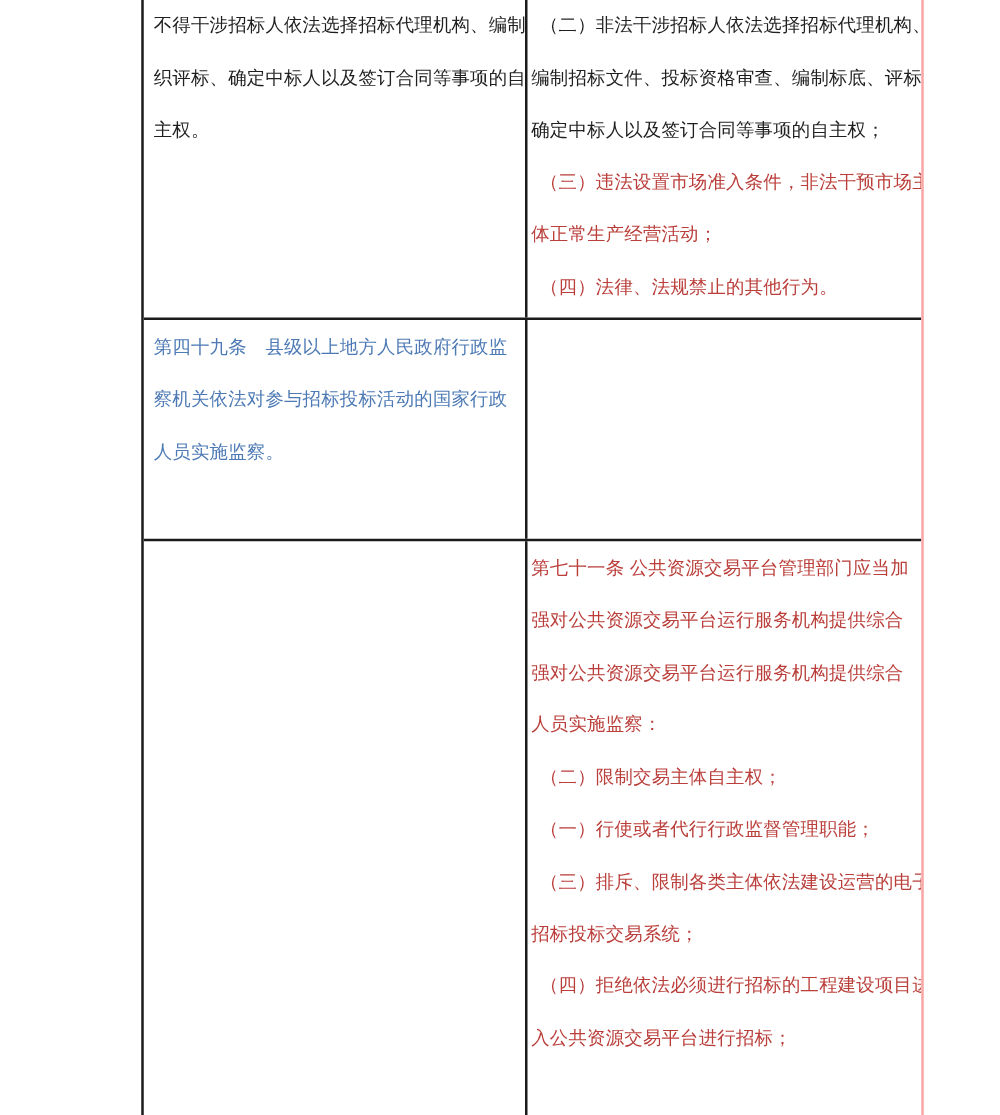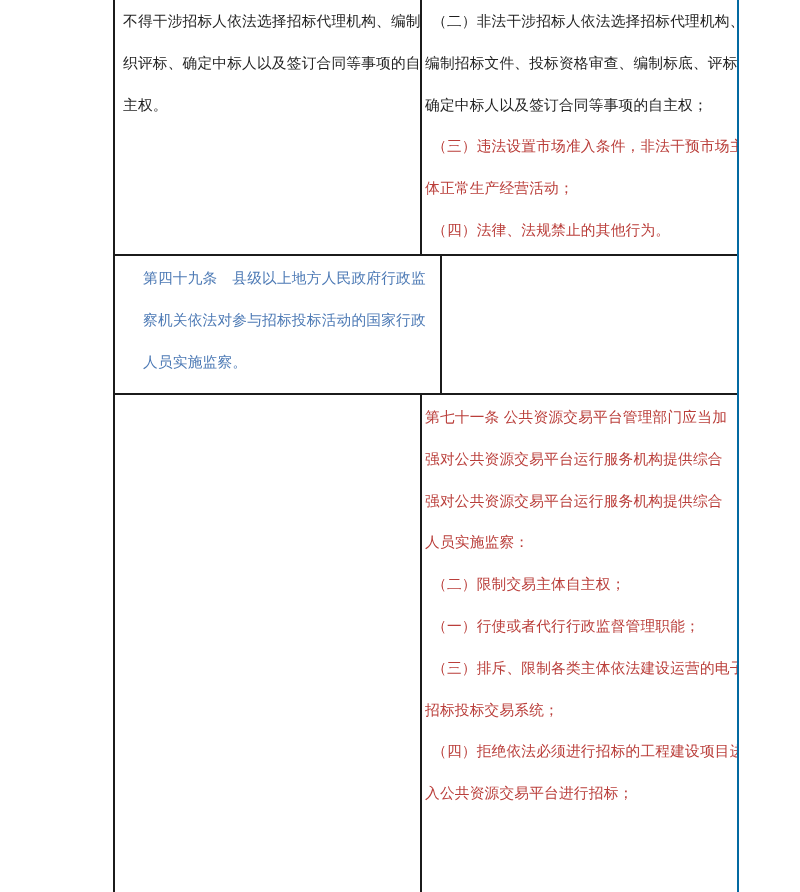--- a/index.html
+++ b/index.html
@@ -16,33 +16,33 @@
     font-family: "Liberation Sans", sans-serif;
   }
   .doc-table {
     position: absolute;
     left: 113px;
     top: 0;
     width: 626px;
     height: 892px;
     box-sizing: border-box;
     border-left: 2px solid #1b1b1b;
-    border-right: 2px solid #0369a1;
+    border-right: 2px solid #fca5a5;
     display: flex;
     flex-direction: column;
     overflow: hidden;
   }
   .t-row {
     display: flex;
     flex-direction: row;
     box-sizing: border-box;
     flex: 0 0 auto;
   }
   .t-row.row-0 { height: 256px; border-bottom: 2px solid #1b1b1b; }
-  .t-row.row-1 { height: 139px; border-bottom: 2px solid #1b1b1b; padding-left: 20px; }
+  .t-row.row-1 { height: 177px; border-bottom: 2px solid #1b1b1b; }
   .t-row.row-2 { flex: 1 1 auto; }
   .t-cell {
     box-sizing: border-box;
     overflow: hidden;
   }
   .cell-left {
     width: 307px;
     flex: 0 0 307px;
     border-right: 2px solid #1b1b1b;
     padding: 1px 2px 0 8px;

